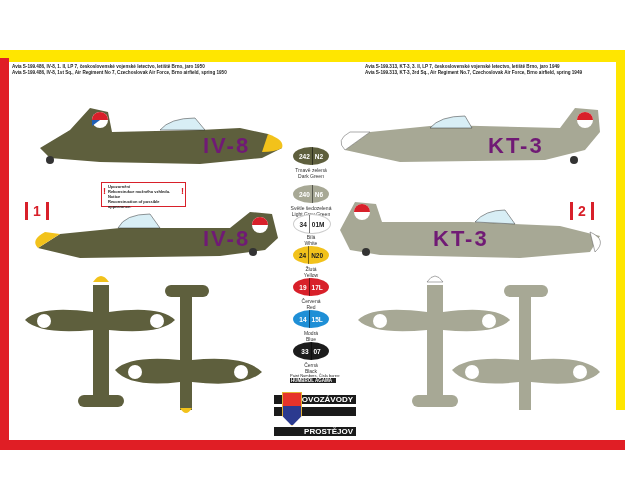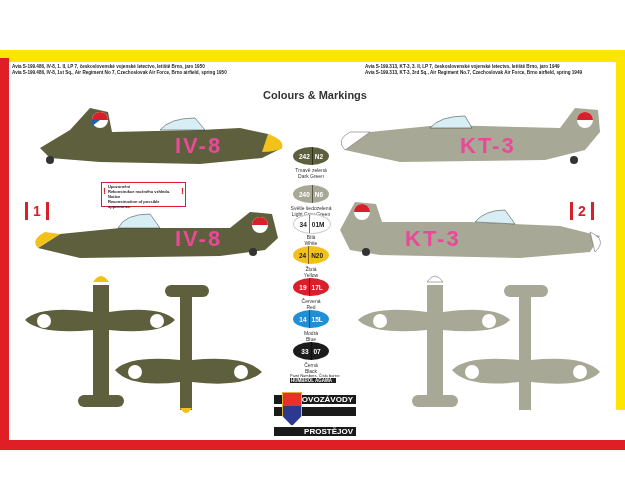--- a/index.html
+++ b/index.html
@@ -17,42 +17,41 @@
   .swatch .div{width:1px;height:100%;background:rgba(0,0,0,.5);margin:0 2px;}
   .swatch-lbl{position:absolute;left:280px;width:62px;text-align:center;font-size:5px;line-height:6px;color:#333;}
   .badge{position:absolute;width:18px;height:18px;font-size:14px;font-weight:bold;color:#d8202a;text-align:center;line-height:18px;border-left:3px solid #d8202a;border-right:3px solid #d8202a;}
   .warn{position:absolute;left:101px;top:182px;width:85px;height:25px;border:1px solid #d8202a;background:#fff;font-size:4px;line-height:5px;padding:1px 6px;box-sizing:border-box;color:#222;font-weight:bold;}
   .warn .ex{position:absolute;top:6px;color:#d8202a;font-size:9px;}
   .ref{position:absolute;left:290px;top:373px;font-size:4px;color:#222;}
   .ref-bar{position:absolute;left:290px;top:378px;width:46px;height:5px;background:#222;color:#fff;font-size:4.5px;font-weight:bold;line-height:5px;padding-left:1px;box-sizing:border-box;}
   .logo{position:absolute;left:274px;top:395px;}
   .logo .bar{position:absolute;left:0;width:82px;height:9px;background:#1a1a1a;color:#fff;font-size:8px;font-weight:bold;line-height:9px;text-align:right;padding-right:3px;box-sizing:border-box;}
   .logo .shield{position:absolute;left:8px;top:-3px;width:18px;height:32px;background:linear-gradient(#e6332a 0 40%,#2b3a8f 40%);border:1px solid #e4b034;clip-path:polygon(0 0,100% 0,100% 70%,50% 100%,0 70%);}
-  .code{position:absolute;font-weight:bold;color:#ec4899;font-size:22px;letter-spacing:2px;}
+  .code{position:absolute;font-weight:bold;color:#701a75;font-size:22px;letter-spacing:2px;margin-left:28px;}
 </style>
 </head>
 <body>
 
 <div class="sheet"></div>
 <div class="frame-yellow-top"></div>
 <div class="frame-yellow-right"></div>
 <div class="frame-red-left"></div>
 <div class="frame-red-bottom"></div>
 
 <div class="caption cap-left">
   <div>Avia S-199.486, IV-8, 1. II, LP 7, československé vojenské letectvo, letiště Brno, jaro 1950</div>
   <div>Avia S-199.486, IV-8, 1st Sq., Air Regiment No 7, Czechoslovak Air Force, Brno airfield, spring 1950</div>
 </div>
 <div class="caption cap-right">
   <div>Avia S-199.313, KT-3, 3. II, LP 7, československé vojenské letectvo, letiště Brno, jaro 1949</div>
   <div>Avia S-199.313, KT-3, 3rd Sq., Air Regiment No.7, Czechoslovak Air Force, Brno airfield, spring 1949</div>
 </div>
 
 <div class="title">
-  <div>Colours &amp; Markings</div>
 </div>
 
 <svg style="position:absolute;left:0;top:0" width="625" height="500">
 
   <g>
     <path d="M40,148 L70,130 L90,108 L108,112 L112,132 L200,130 L240,128 L268,134 L282,148 L262,158 L200,164 L100,162 L50,158Z" fill="#5e5f3d"></path>
     <path d="M268,134 Q285,140 282,148 Q275,152 262,152Z" fill="#f2c21b"></path>
     <path d="M160,130 Q170,118 195,118 L205,130Z" fill="#d8eef5" stroke="#333" stroke-width="0.5"></path>
     <circle cx="100" cy="120" r="8" fill="#fff"></circle>
       <path d="M92,120 A8,8 0 0 1 108,120 L100,120Z" fill="#d8202a"></path>

